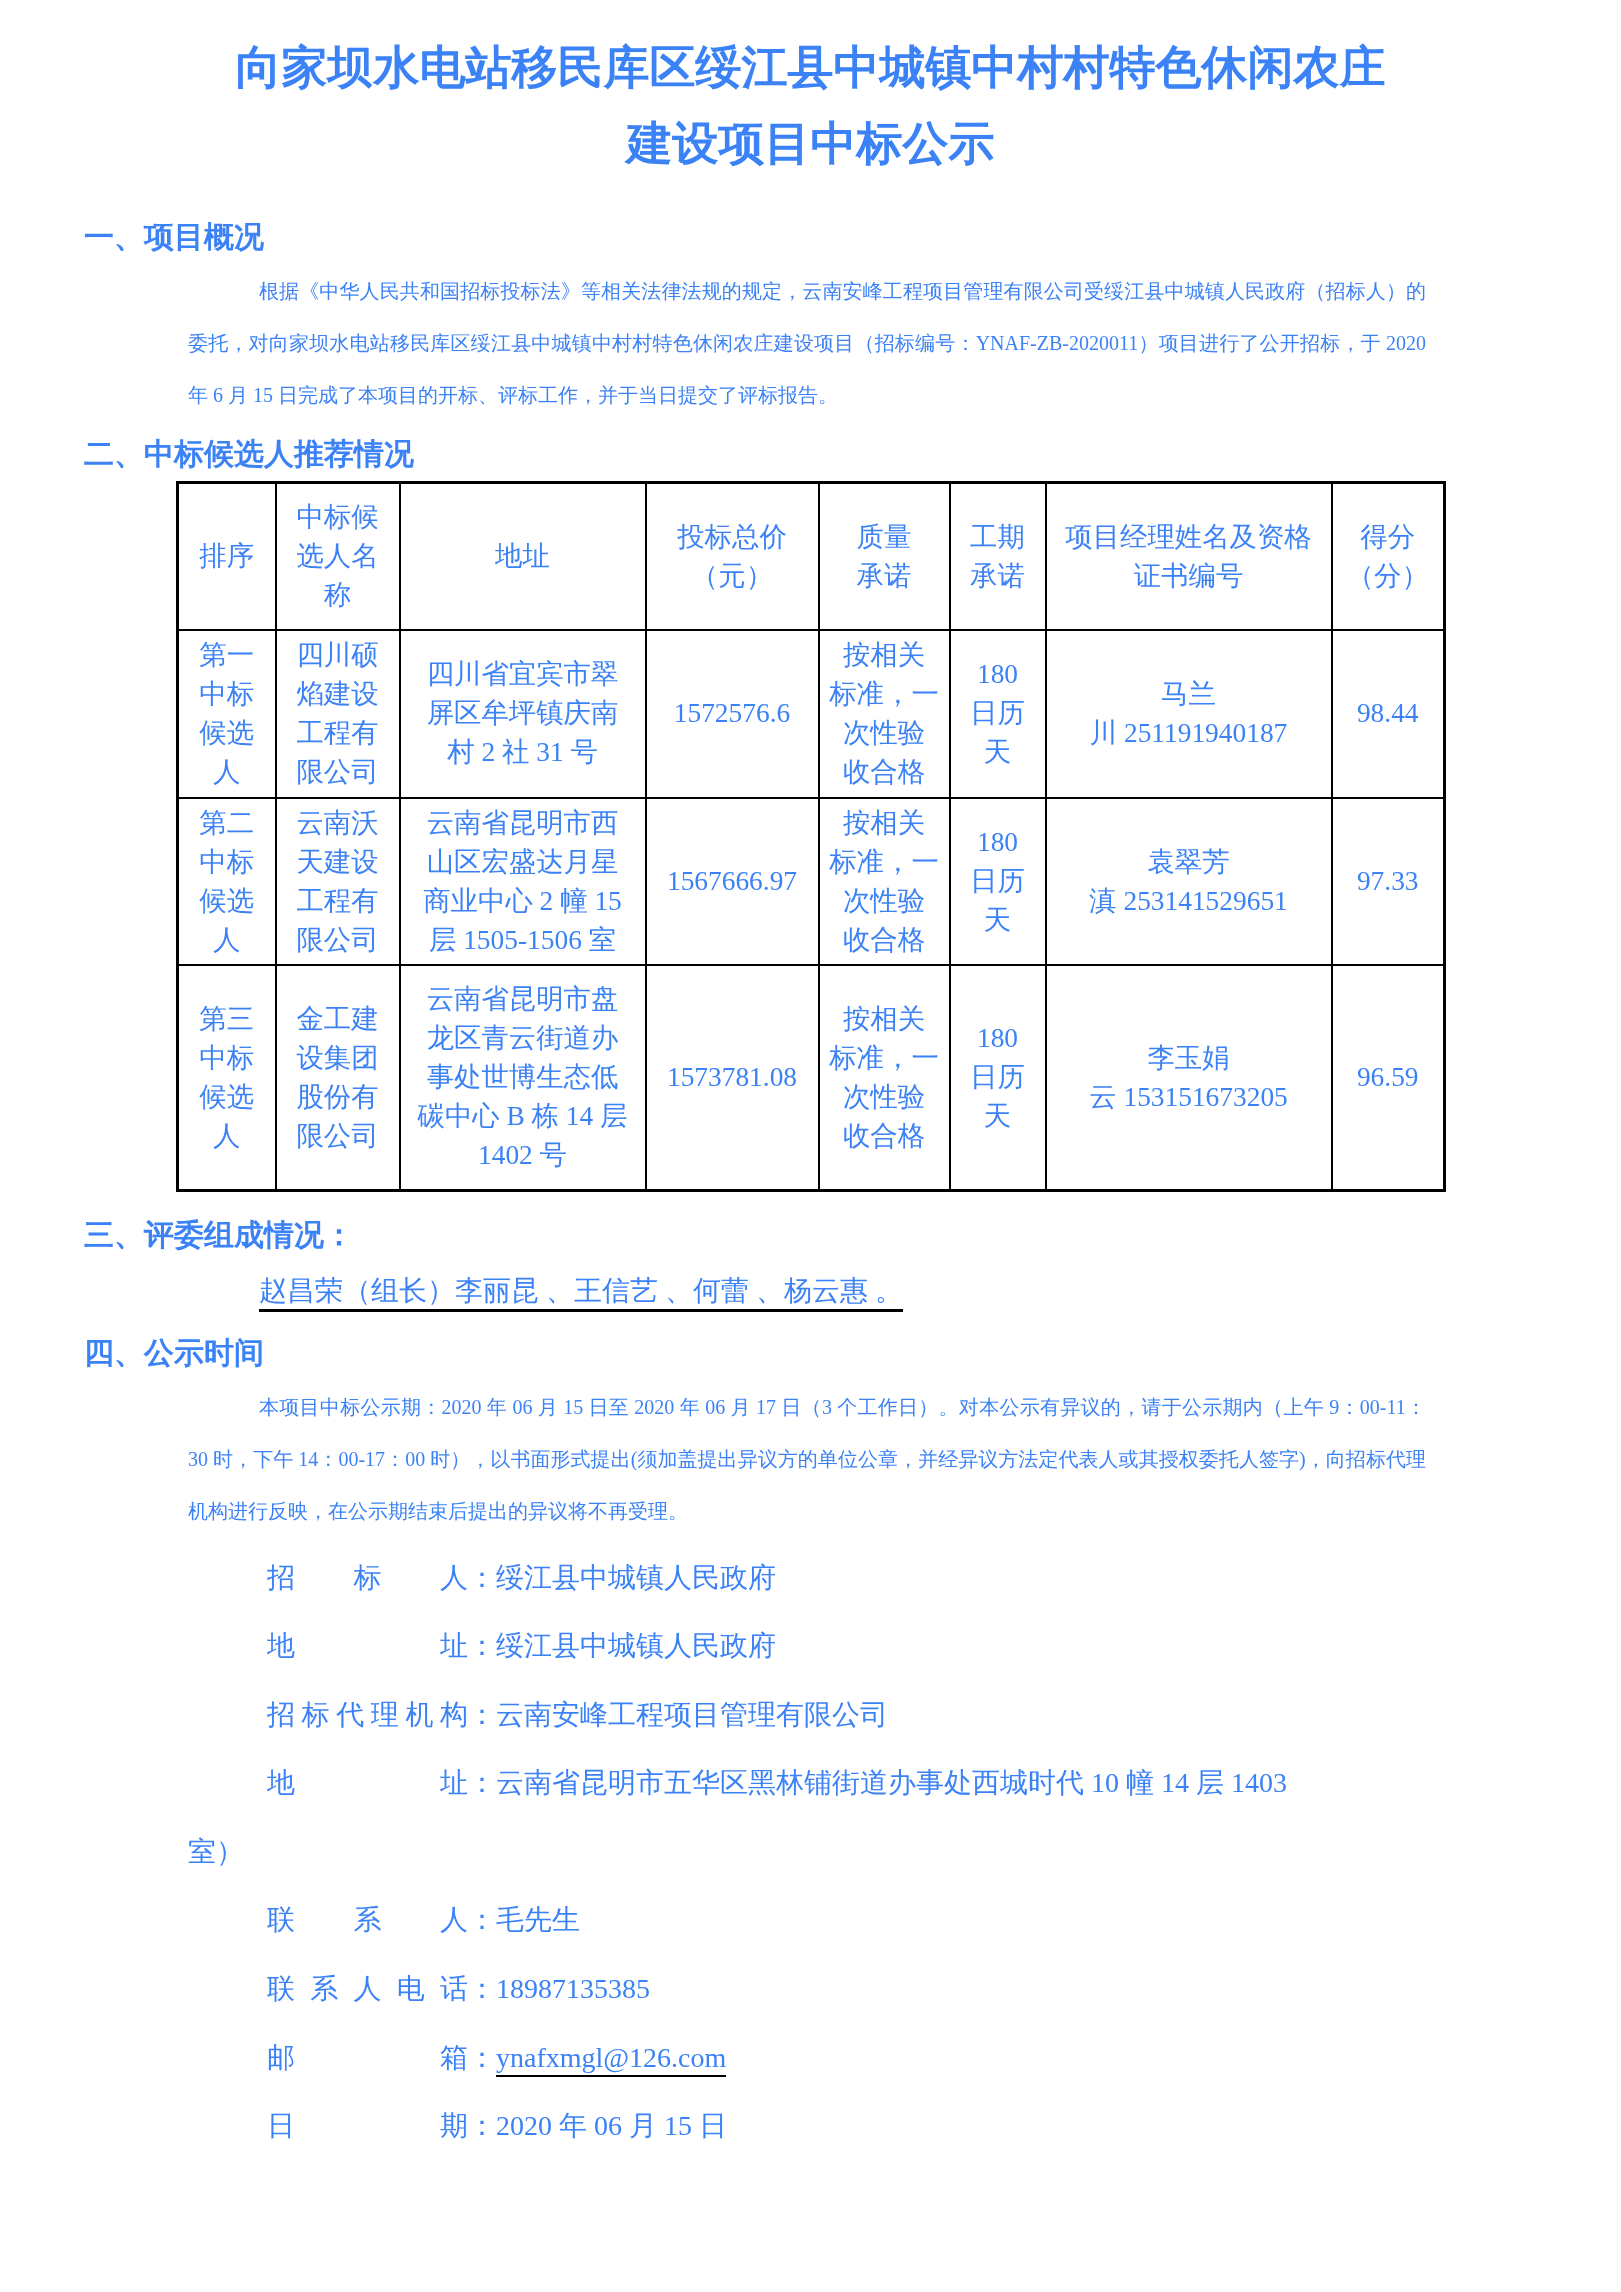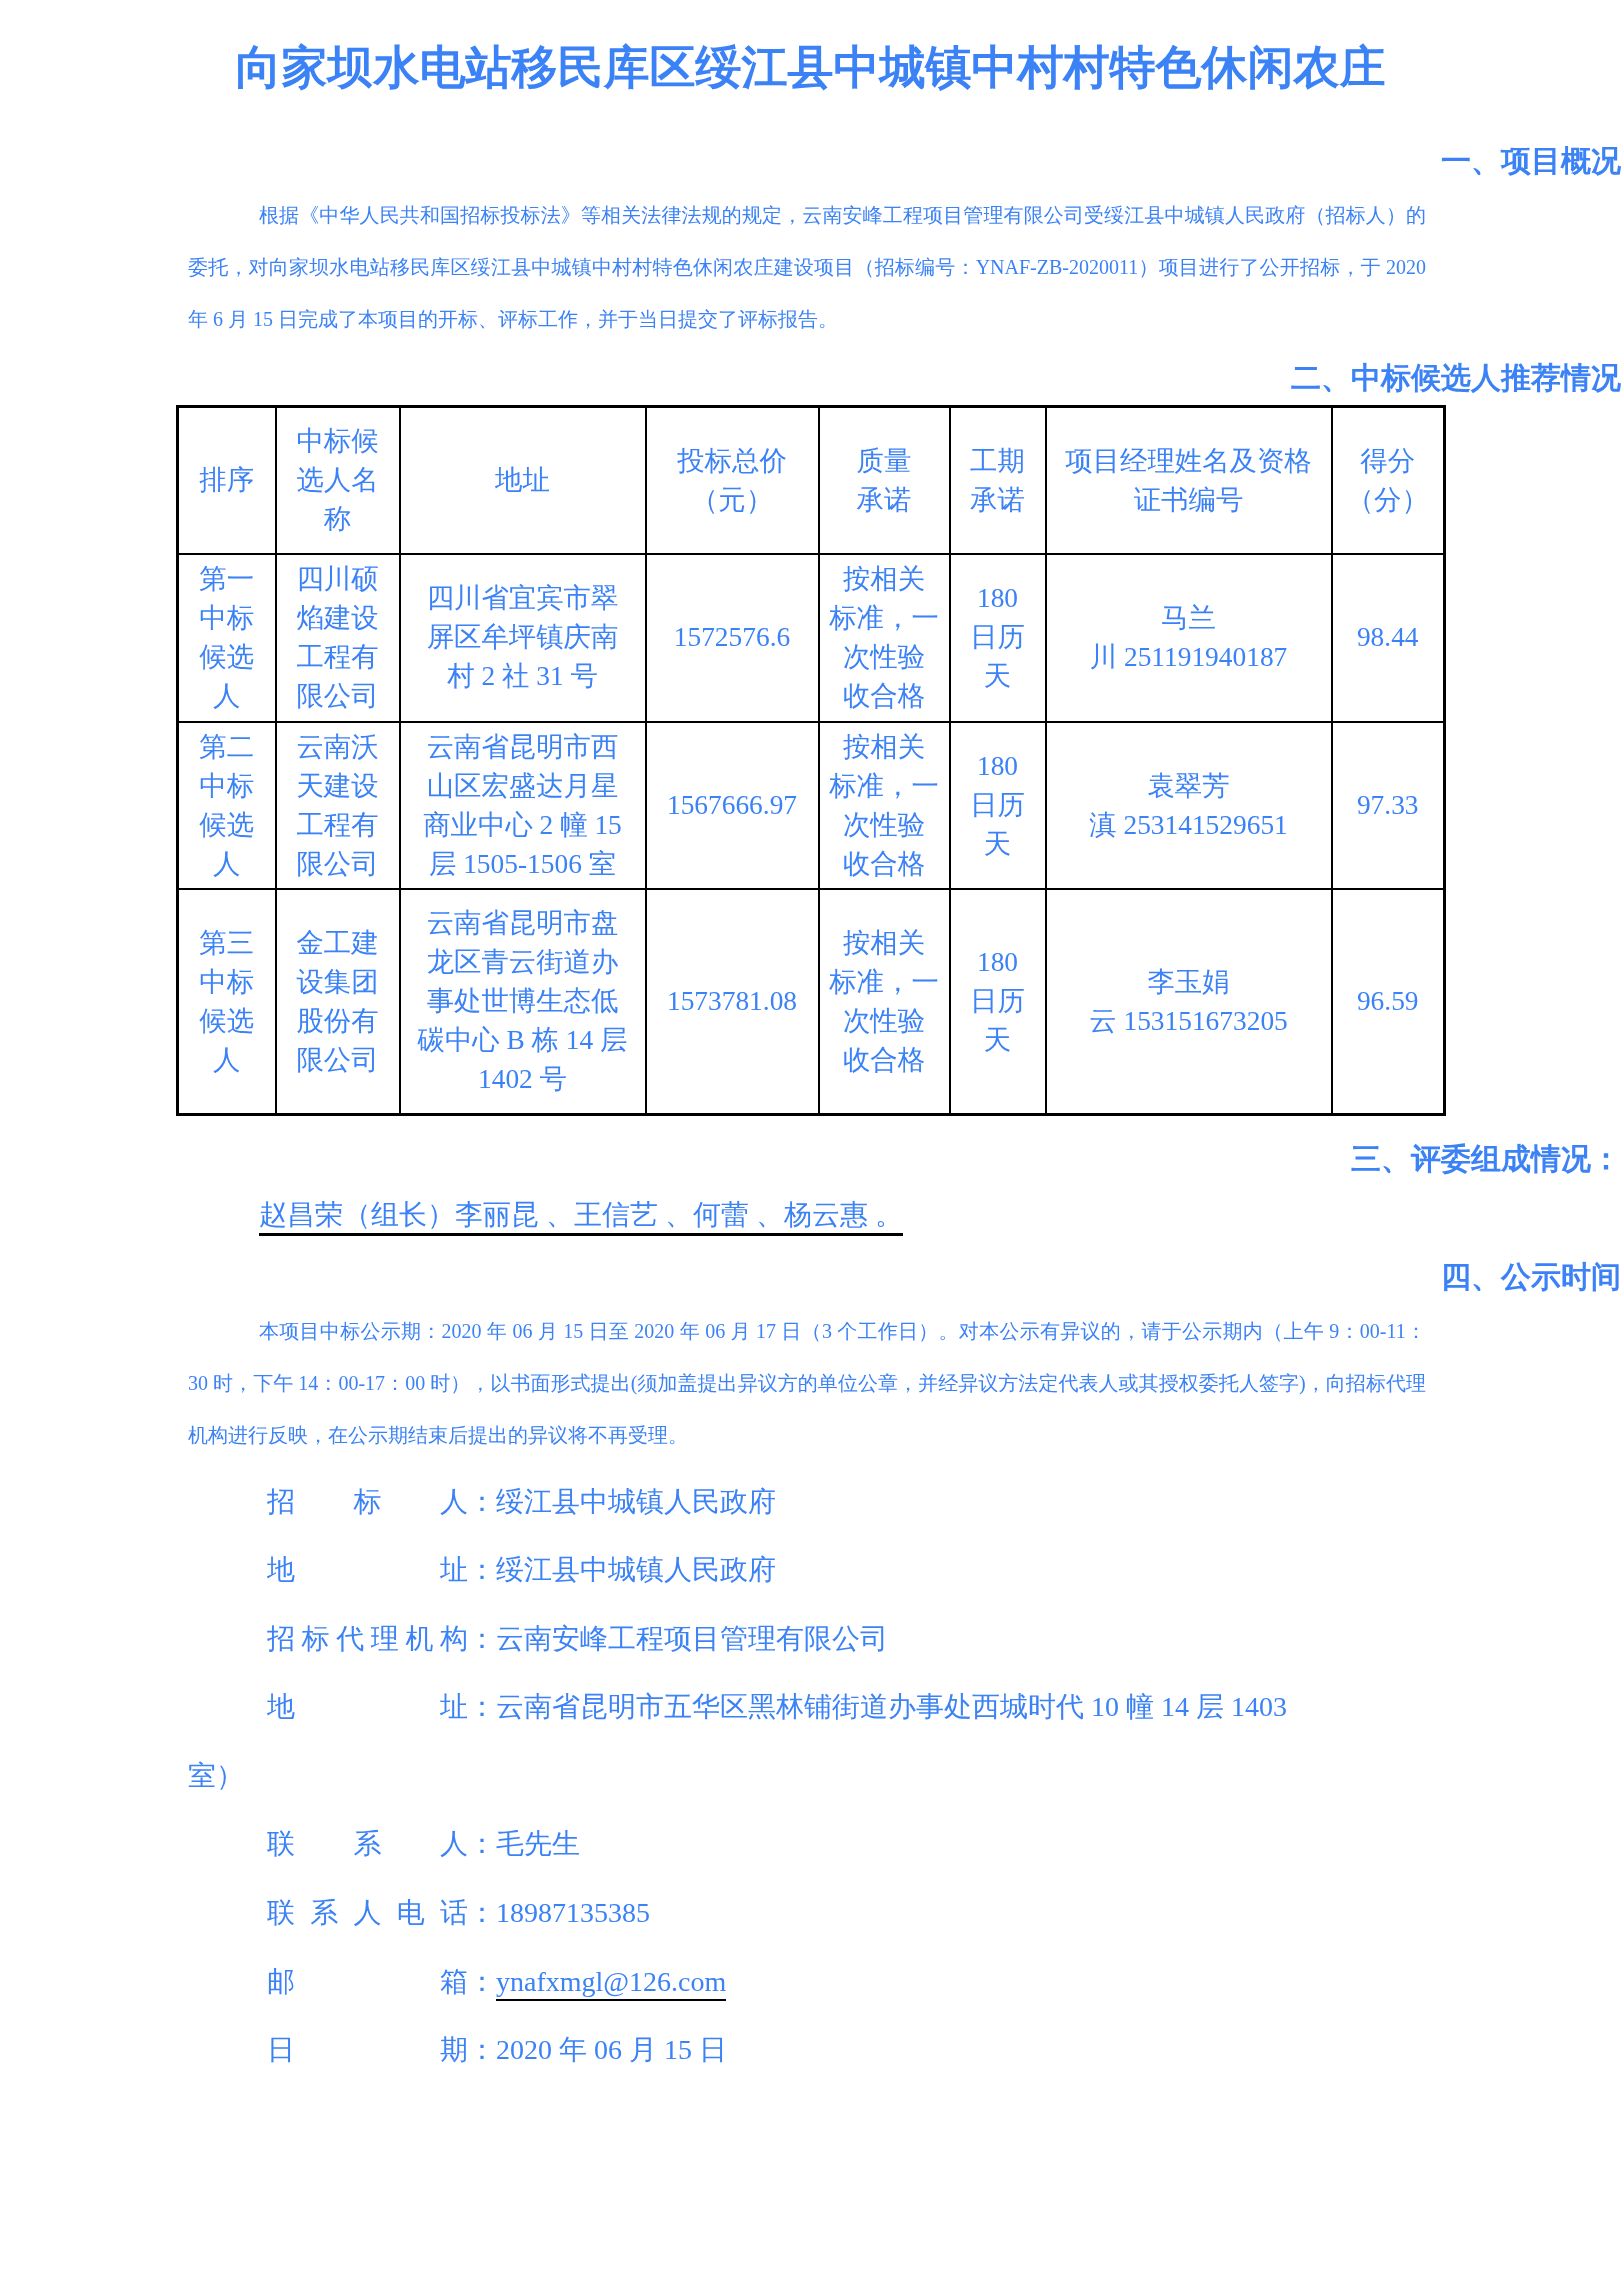--- a/index.html
+++ b/index.html
@@ -9,21 +9,21 @@
     font-family:"Liberation Serif","DejaVu Serif",serif;
   }
   .title-wrap{
     padding-top:29px;text-align:center;
     font-family:"Liberation Sans","DejaVu Sans",sans-serif;
     font-weight:bold;font-size:46px;line-height:76px;
   }
   .sec-h{
     margin:0 0 0 84px;
     font-family:"Liberation Sans","DejaVu Sans",sans-serif;
-    font-weight:bold;font-size:30px;line-height:41px;text-align:right;
+    font-weight:bold;font-size:30px;line-height:41px;
   }
   .h1{margin-top:35px;}
   .h2{margin-top:11.8px;}
   .h3{margin-top:21.6px;}
   .h4{margin-top:13.7px;}
   .para{
     margin:7.8px 195px 0 188px;
     font-size:20px;line-height:52px;
     text-align:justify;text-indent:71px;
   }
@@ -65,20 +65,21 @@
   }
   .u{border-bottom:2.9px solid #000;padding-bottom:2px;}
 </style>
 </head>
 <body>
 
 <div class="page">
 
   <div class="title-wrap">
     <div>向家坝水电站移民库区绥江县中城镇中村村特色休闲农庄</div>
+    <div>建设项目中标公示</div>
   </div>
 
   <div class="sec-h h1">一、项目概况</div>
   <div class="para">根据《中华人民共和国招标投标法》等相关法律法规的规定，云南安峰工程项目管理有限公司受绥江县中城镇人民政府（招标人）的委托，对向家坝水电站移民库区绥江县中城镇中村村特色休闲农庄建设项目（招标编号：YNAF-ZB-2020011）项目进行了公开招标，于 2020 年 6 月 15 日完成了本项目的开标、评标工作，并于当日提交了评标报告。</div>
 
   <div class="sec-h h2">二、中标候选人推荐情况</div>
 
   <table class="cand">
     <colgroup>
       <col style="width:98px">

